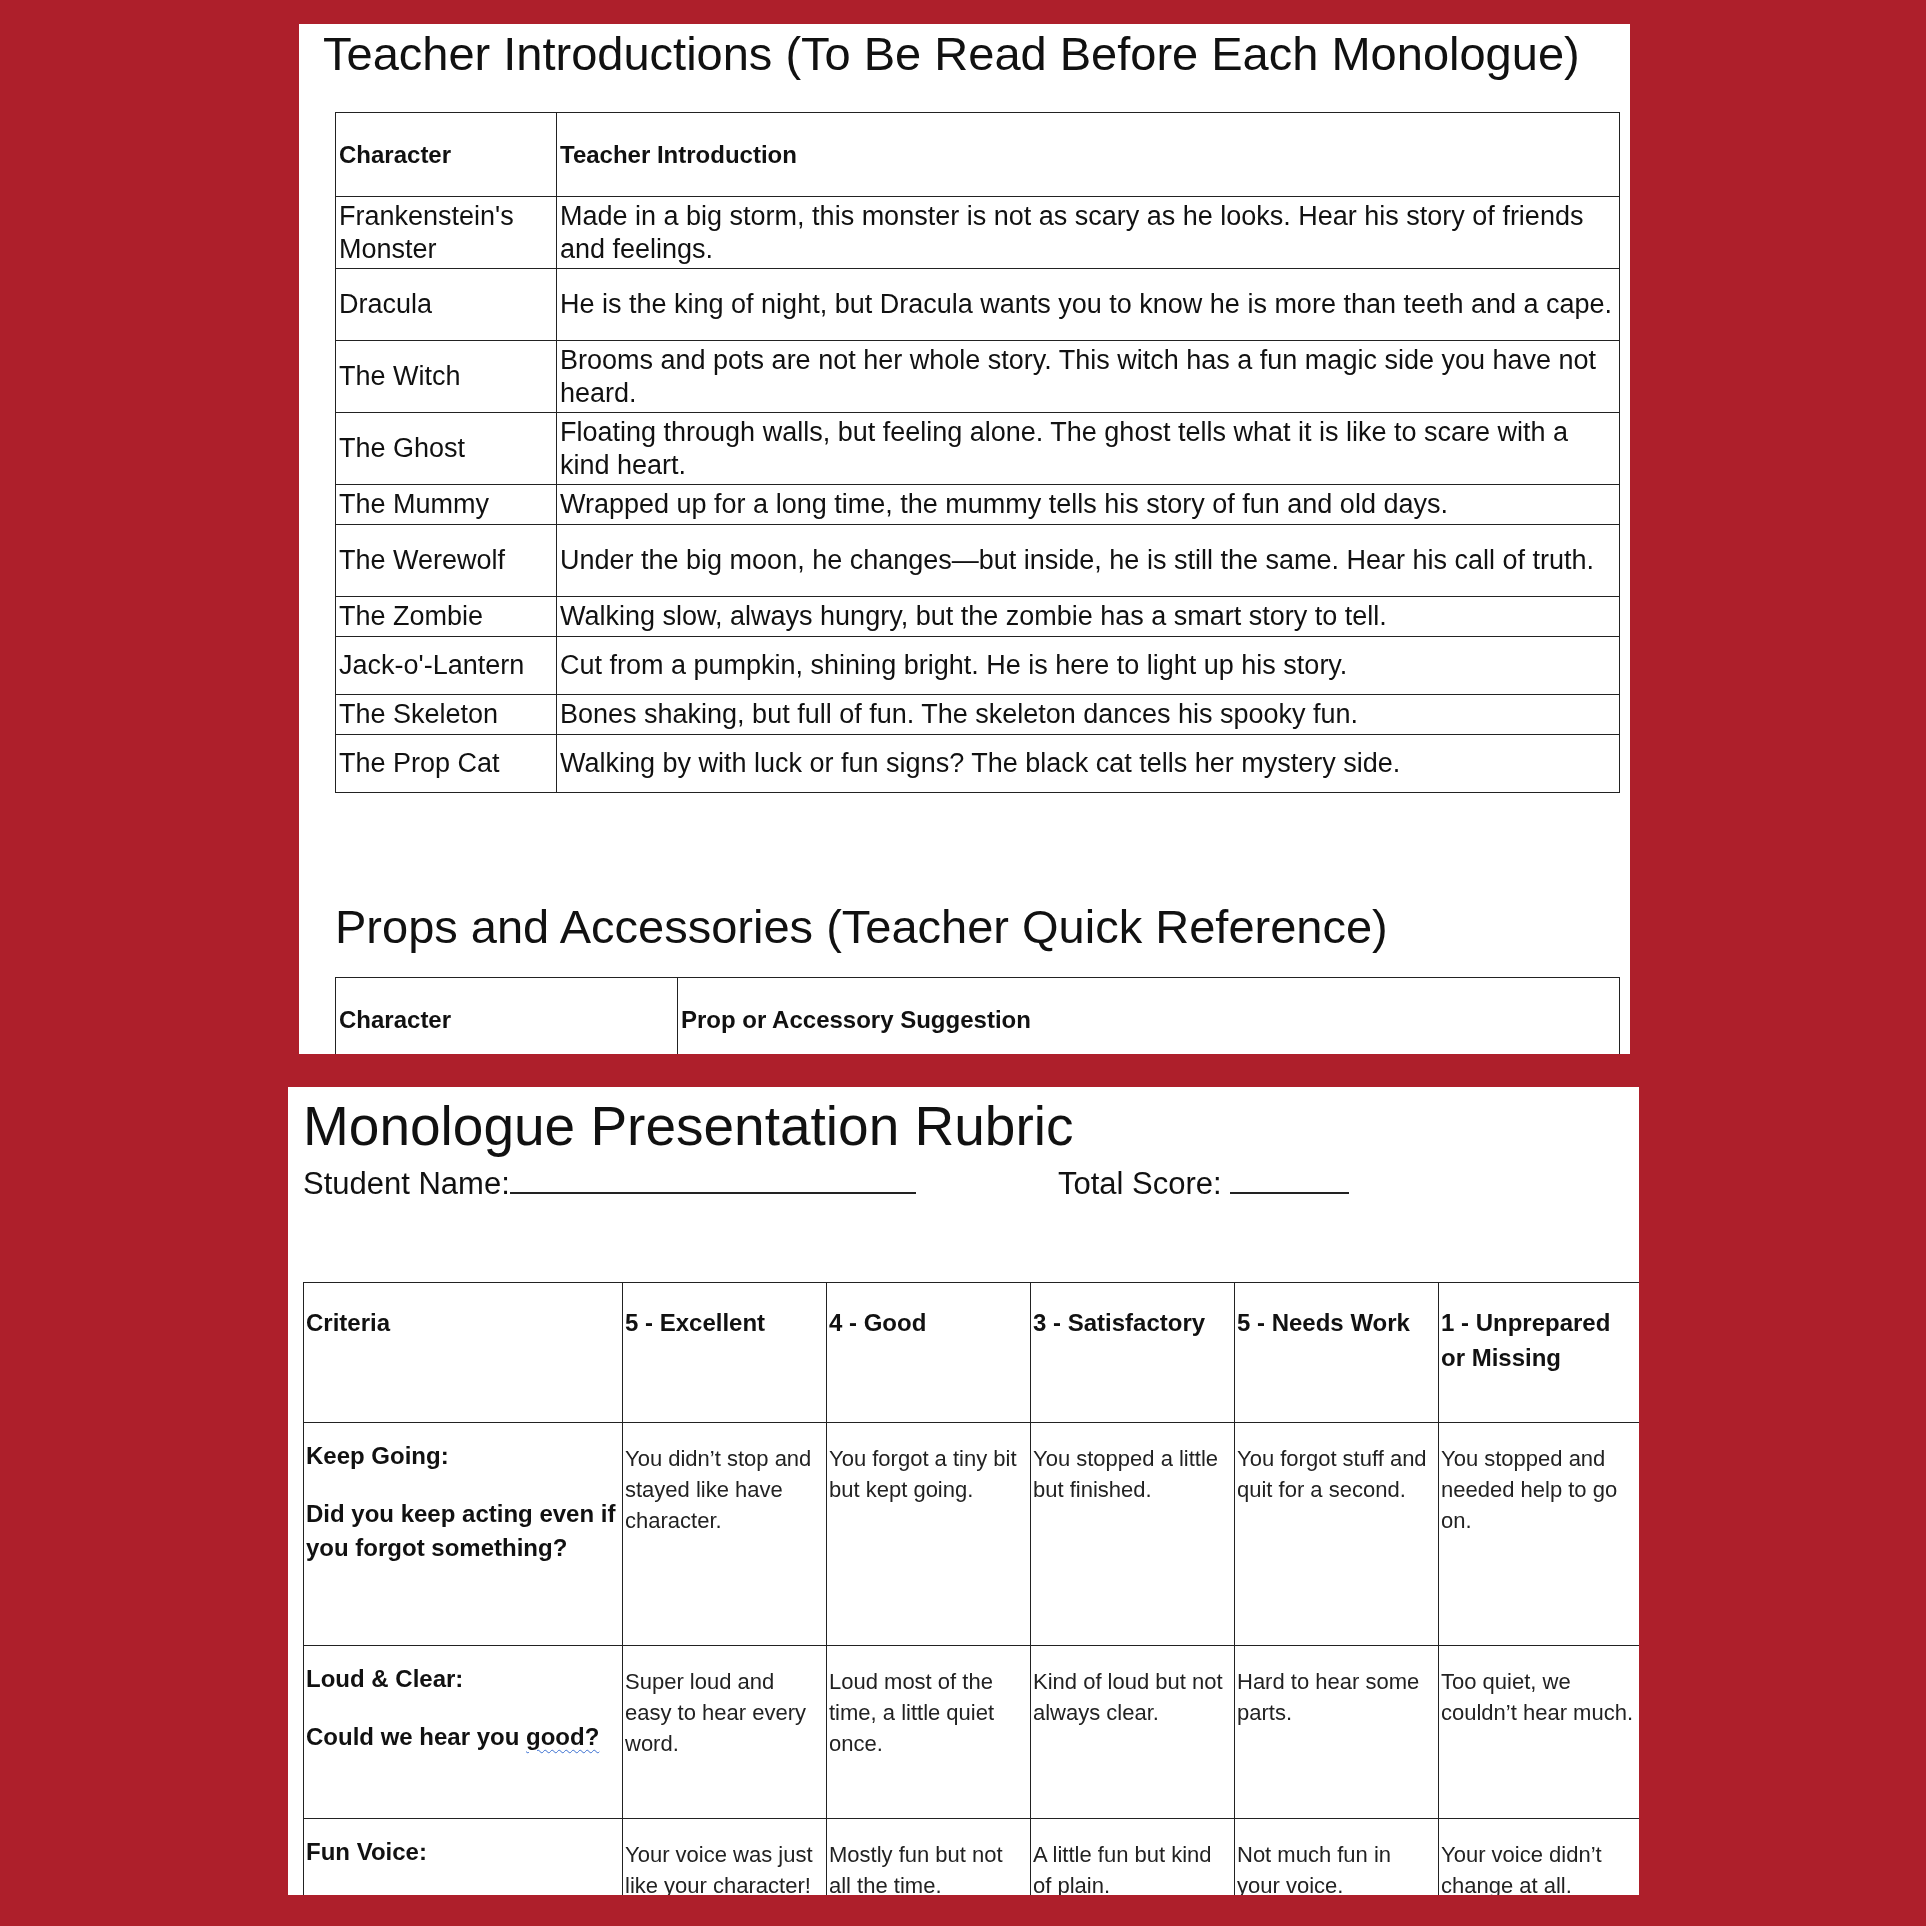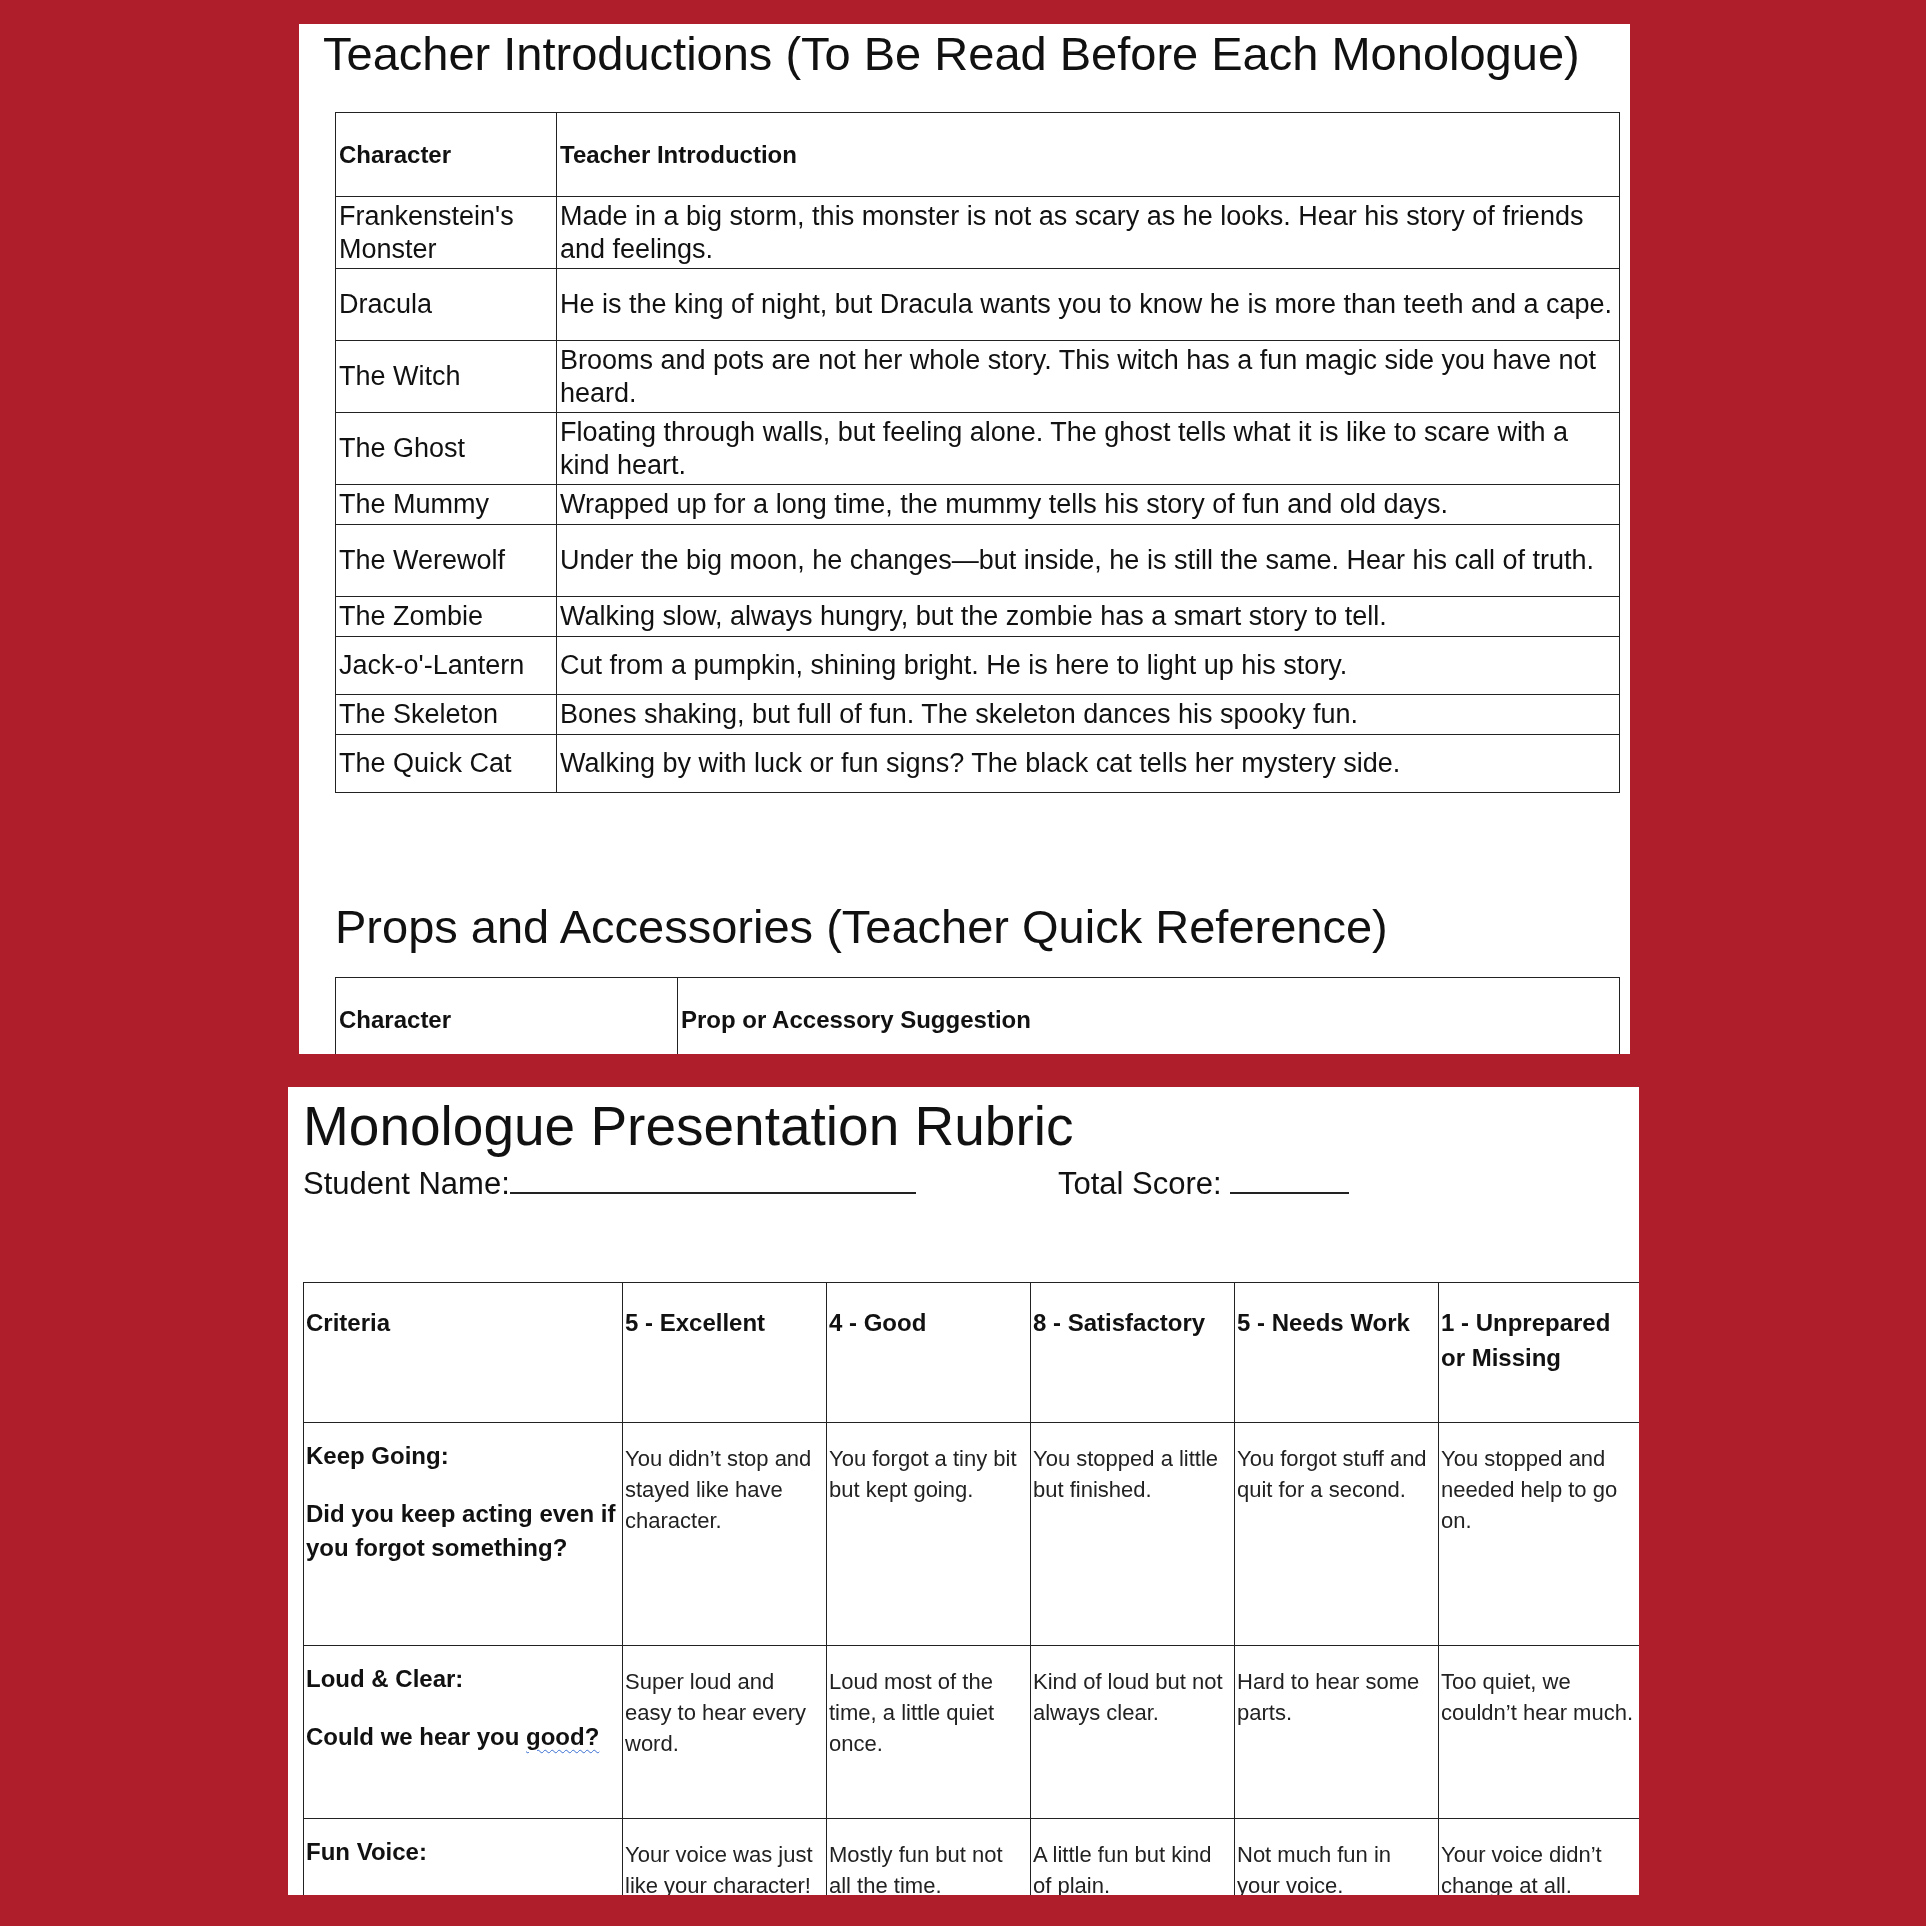--- a/index.html
+++ b/index.html
@@ -110,21 +110,21 @@
     </tr>
     <tr class="r1b">
       <td>Jack-o'-Lantern</td>
       <td>Cut from a pumpkin, shining bright. He is here to light up his story.</td>
     </tr>
     <tr class="r1">
       <td>The Skeleton</td>
       <td>Bones shaking, but full of fun. The skeleton dances his spooky fun.</td>
     </tr>
     <tr class="r1b">
-      <td>The Quick Cat</td>
+      <td>The Prop Cat</td>
       <td>Walking by with luck or fun signs? The black cat tells her mystery side.</td>
     </tr>
   </tbody>
     </table>
 
   <h1 class="h1" style="left:36px; top:875px;">Props and Accessories (Teacher Quick Reference)</h1>
 
   <table id="props-table">
     <colgroup>
         <col class="c1">
@@ -157,21 +157,21 @@
         <col class="cx">
         <col class="cx">
         <col class="cx">
         <col class="cx">
     </colgroup>
     <tbody>
         <tr>
       <th>Criteria</th>
       <th>5 - Excellent</th>
       <th>4 - Good</th>
-      <th>8 - Satisfactory</th>
+      <th>3 - Satisfactory</th>
       <th>5 - Needs Work</th>
       <th>1 - Unprepared or Missing</th>
     </tr>
 
     <tr class="row-0">
       <td class="crit">
         <span>Keep Going:</span>
         <span class="q">Did you keep acting even if you forgot something?</span>
       </td>
       <td>You didn’t stop and stayed like have character.</td>

